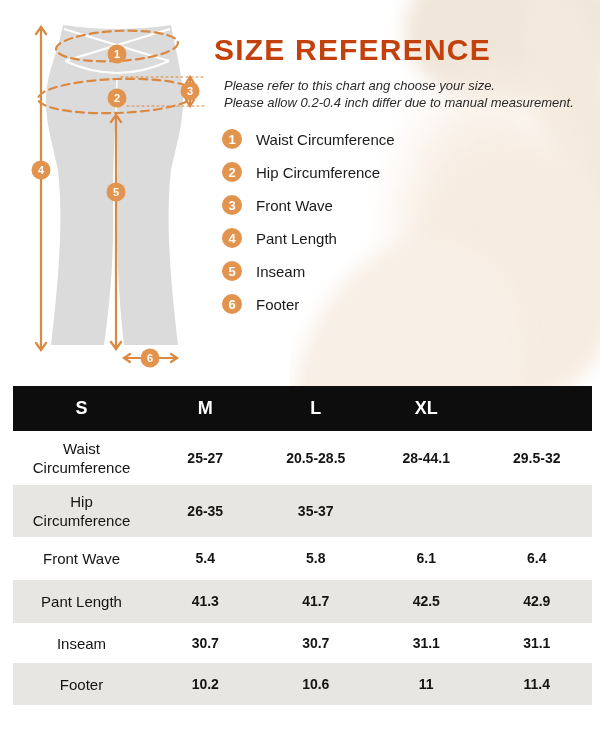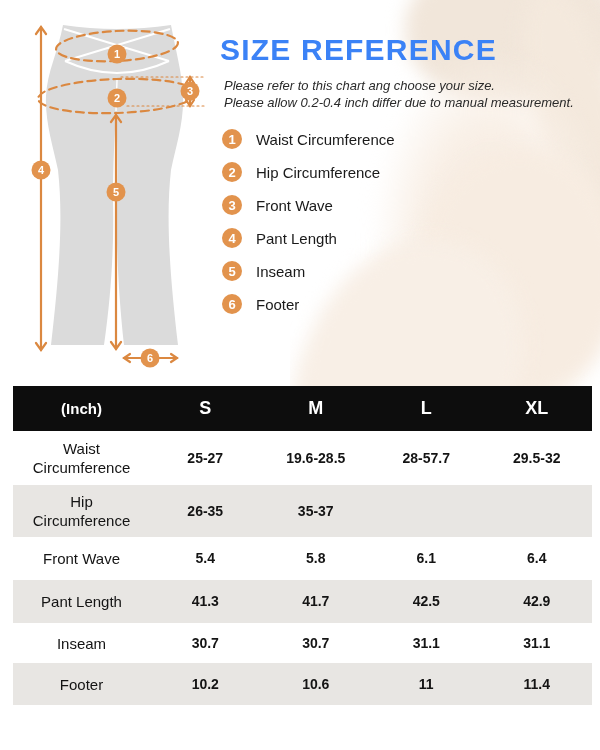--- a/index.html
+++ b/index.html
@@ -22,22 +22,22 @@
     background:radial-gradient(closest-side,#f5e8dc 0%,#f9f0e7 55%,rgba(255,255,255,0) 92%);}
   .ph-hip{left:130px;top:150px;width:200px;height:250px;background:#f7ece1;border-radius:50%;}
   .ph-leg{left:10px;top:235px;width:215px;height:290px;background:#f8efe6;transform:rotate(24deg);}
 
   
   .diagram{position:absolute;left:0;top:0;z-index:1;}
   .diagram text{font-family:"Liberation Sans", sans-serif;font-weight:bold;font-size:11px;fill:#fff;}
 
   
   .title{
-    position:absolute;left:220px;top:33px;z-index:2;
-    font-size:30px;font-weight:bold;letter-spacing:1.2px;color:#3b82f6;white-space:nowrap;text-align:center;
+    position:absolute;left:214px;top:33px;z-index:2;
+    font-size:30px;font-weight:bold;letter-spacing:1.2px;color:#c2410c;white-space:nowrap;text-align:center;
   }
   .notes{position:absolute;left:224px;top:77px;z-index:2;
     font-size:13px;font-style:italic;color:#2a2a2a;line-height:17px;white-space:nowrap;}
 
   
   .legend{position:absolute;left:222px;top:129px;z-index:2;}
   .legend-item{display:flex;align-items:center;height:20px;margin-bottom:13px;}
   .lbadge{
     width:20px;height:20px;border-radius:50%;
     background:#e2934d;color:#fff;
@@ -164,32 +164,31 @@
       <span class="llabel">Inseam</span>
     </div>
     <div class="legend-item">
       <span class="lbadge">6</span>
       <span class="llabel">Footer</span>
     </div>
   </div>
 
   <div class="table">
     <div class="trow thead">
-      <div class="cell unit">(Inch)</div>
       <div class="cell">S</div>
       <div class="cell">M</div>
       <div class="cell">L</div>
       <div class="cell">XL</div>
     </div>
 
     <div class="trow r1">
       <div class="cell lab">Waist Circumference</div>
       <div class="cell val">25-27</div>
-      <div class="cell val">19.6-28.5</div>
-      <div class="cell val">28-57.7</div>
+      <div class="cell val">20.5-28.5</div>
+      <div class="cell val">28-44.1</div>
       <div class="cell val">29.5-32</div>
     </div>
 
     <div class="trow r2">
       <div class="cell lab">Hip Circumference</div>
       <div class="cell val">26-35</div>
       <div class="cell val">35-37</div>
     </div>
 
     <div class="trow r3">

